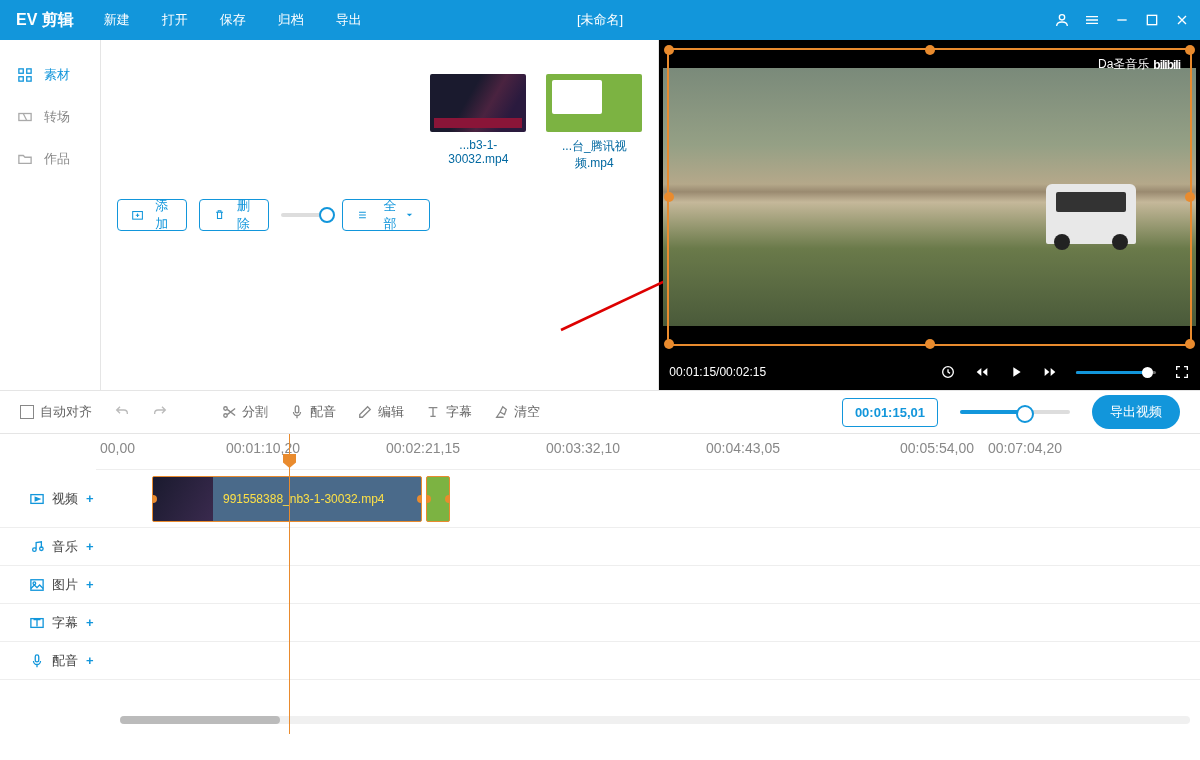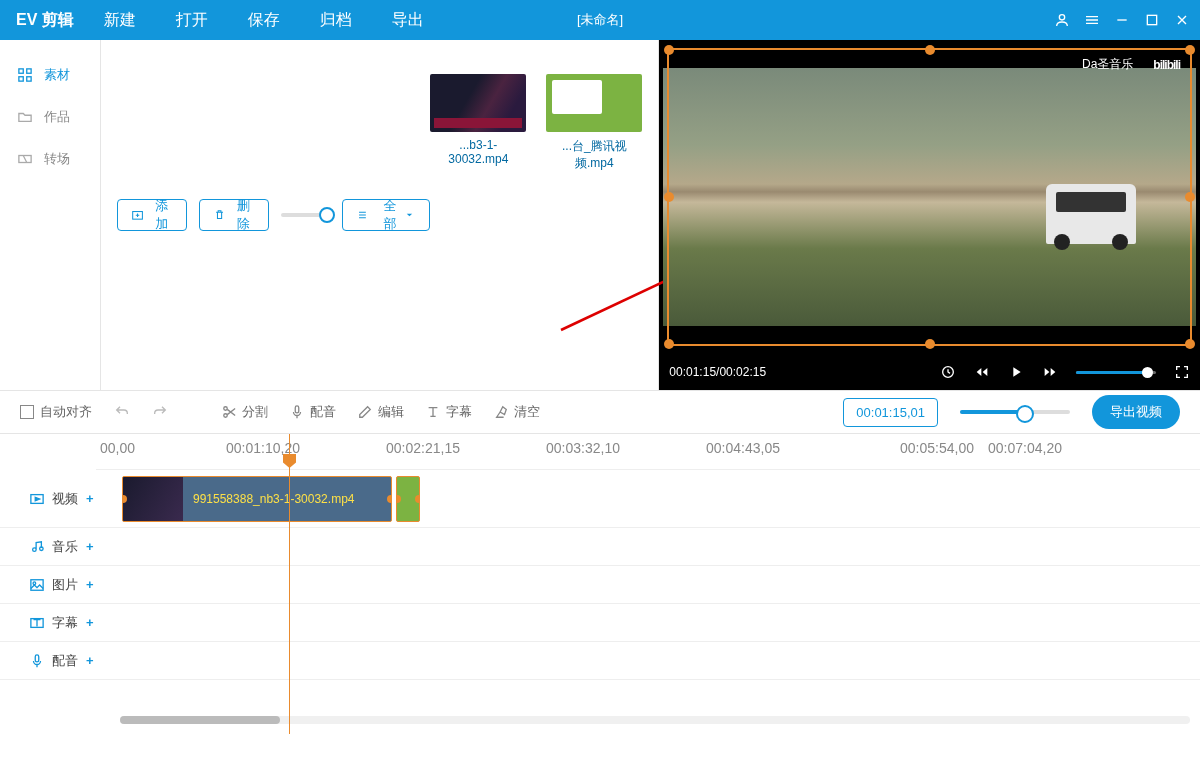--- a/index.html
+++ b/index.html
@@ -1,21 +1,21 @@
 <!DOCTYPE html>
 <html><head>
 <meta charset="utf-8">
 <style>
 * { margin: 0; padding: 0; box-sizing: border-box; font-family: "Microsoft YaHei", Arial, sans-serif; }
 body { width: 1200px; height: 760px; background: #fff; overflow: hidden; position: relative; }
 
 
 .header { height: 40px; background: #1296db; display: flex; align-items: center; color: #fff; padding: 0 10px; position: relative; }
 .app-title { font-size: 16px; font-weight: bold; margin-right: 30px; padding-left: 6px; }
-.menu { display: flex; gap: 40px; font-size: 16px; justify-content: space-between; }
+.menu { display: flex; gap: 32px; font-size: 13px; justify-content: space-between; }
 .menu span { cursor: pointer; }
 .doc-title { position: absolute; left: 50%; transform: translateX(-50%); font-size: 13px; }
 .win-ctrls { margin-left: auto; display: flex; gap: 14px; align-items: center; }
 .win-ctrls span, .win-ctrls svg { cursor: pointer; }
 
 
 .mid { display: flex; height: 350px; }
 .sidebar { width: 104px; border-right: 1px solid #e5e5e5; display: flex; flex-direction: column; padding-top: 14px; }
 .side-item { display: flex; align-items: center; gap: 12px; padding: 12px 18px; font-size: 13px; color: #888; cursor: pointer; }
 .side-item.active { color: #1296db; background: #fff; }
@@ -39,46 +39,46 @@
 .handle { position: absolute; width: 10px; height: 10px; background: #e98b2e; border-radius: 50%; }
 .h-tl { top: -5px; left: -5px; } .h-tr { top: -5px; right: -5px; }
 .h-bl { bottom: -5px; left: -5px; } .h-br { bottom: -5px; right: -5px; }
 .h-t { top: -5px; left: 50%; margin-left: -5px; } .h-b { bottom: -5px; left: 50%; margin-left: -5px; }
 .h-l { left: -5px; top: 50%; margin-top: -5px; } .h-r { right: -5px; top: 50%; margin-top: -5px; }
 .video-scene { position: absolute; left: 2px; right: 2px; top: 26px; bottom: 26px;
   background: linear-gradient(to bottom, #7a8a7a 0%, #95a085 30%, #b5a88a 45%, #9a8a70 48%, #c5b89a 52%, #6a7a4a 70%, #4a5a3a 100%); }
 .van { position: absolute; right: 60px; top: 45%; width: 90px; height: 60px; background: #e8e8e8; border-radius: 6px 6px 2px 2px; }
 .van::before { content: ""; position: absolute; top: 8px; left: 10px; right: 10px; height: 20px; background: #333; border-radius: 2px; }
 .van::after { content: ""; position: absolute; bottom: -6px; left: 8px; width: 16px; height: 16px; background: #222; border-radius: 50%; box-shadow: 58px 0 #222; }
-.watermark { position: absolute; top: 14px; right: 18px; color: #fff; font-size: 12px; display: flex; gap: 20px; align-items: center; }
+.watermark { position: absolute; top: 14px; right: 18px; color: #fff; font-size: 12px; display: flex; gap: 4px; align-items: center; }
 .bilibili { font-family: Arial; font-weight: bold; letter-spacing: -1px; }
 .video-bar { height: 36px; display: flex; align-items: center; color: #fff; font-size: 12px; padding: 0 10px; gap: 18px; }
 .vb-time { margin-right: auto; }
 .vb-btn { cursor: pointer; color: #fff; }
 .vb-slider { width: 80px; height: 3px; background: #666; position: relative; border-radius: 2px; }
 .vb-slider::before { content: ""; position: absolute; left: 0; width: 70px; height: 3px; background: #1296db; border-radius: 2px; }
 .vb-slider::after { content: ""; position: absolute; left: 66px; top: -4px; width: 11px; height: 11px; background: #fff; border-radius: 50%; }
 
 
 .toolbar { height: 44px; border-top: 1px solid #e5e5e5; border-bottom: 1px solid #e5e5e5; display: flex; align-items: center; padding: 0 20px; gap: 22px; font-size: 13px; color: #666; }
 .tb-item { display: flex; align-items: center; gap: 6px; cursor: pointer; }
 .chk { width: 14px; height: 14px; border: 1px solid #888; display: inline-block; }
 .tb-gap { width: 10px; }
-.timecode { margin-left: auto; border: 1px solid #1296db; color: #1296db; padding: 6px 12px; border-radius: 4px; font-size: 13px; }
+.timecode { margin-left: auto; border: 1px solid #1296db; color: #1296db; padding: 6px 12px; border-radius: 4px; font-size: 13px; font-weight: bold; }
 .zoom-slider { width: 110px; height: 4px; background: #ddd; position: relative; border-radius: 2px; }
 .zoom-slider::before { content: ""; position: absolute; left: 0; width: 62px; height: 4px; background: #1296db; border-radius: 2px; }
 .zoom-slider::after { content: ""; position: absolute; left: 56px; top: -5px; width: 14px; height: 14px; background: #fff; border: 2px solid #1296db; border-radius: 50%; }
 .export-btn { background: #1296db; color: #fff; border-radius: 20px; padding: 8px 18px; font-size: 13px; cursor: pointer; border: none; }
 
 
 .timeline { position: relative; height: 300px; overflow: hidden; }
 .ruler { height: 36px; border-bottom: 1px solid #eee; position: relative; font-size: 14px; color: #888; margin-left: 96px; }
 .ruler span { position: absolute; top: 6px; }
 .tracks { display: flex; flex-direction: column; }
-.track { height: 38px; display: flex; border-bottom: 1px solid #eee; }
+.track { height: 38px; display: flex; border-bottom: 1px solid #eee; gap: 30px; }
 .track.video { height: 58px; }
 .track-head { width: 120px; display: flex; align-items: center; gap: 8px; padding-left: 30px; font-size: 13px; color: #444; }
 .track-head .plus { color: #1296db; font-weight: bold; cursor: pointer; }
 .track-body { flex: 1; position: relative; }
 .clip { position: absolute; top: 6px; height: 46px; border: 1px solid #e98b2e; background: #4a6a8a; border-radius: 2px; display: flex; align-items: center; overflow: hidden; }
 .clip-thumb { width: 60px; height: 100%; background: linear-gradient(120deg, #1a1a2e, #3a2a4e); flex-shrink: 0; }
 .clip-label { color: #fde047; font-size: 12px; padding: 0 10px; white-space: nowrap; }
 .clip-handle { position: absolute; width: 8px; height: 8px; background: #e98b2e; border-radius: 50%; top: 50%; margin-top: -4px; }
 .clip-hl { left: -4px; } .clip-hr { right: -4px; }
 .clip2 { position: absolute; top: 6px; height: 46px; border: 1px solid #e98b2e; background: #7cb342; width: 24px; border-radius: 2px; overflow: hidden; }
@@ -132,30 +132,30 @@
       <svg class="ico-s" viewBox="0 0 16 16" fill="none" stroke="#1296db" stroke-width="1.5">
           <rect x="1" y="1" width="5" height="5"></rect>
           <rect x="10" y="1" width="5" height="5"></rect>
           <rect x="1" y="10" width="5" height="5"></rect>
           <rect x="10" y="10" width="5" height="5"></rect>
         </svg>
       <span>素材</span>
     </div>
     <div class="side-item">
       <svg class="ico-s" viewBox="0 0 16 16" fill="none" stroke="#aaa" stroke-width="1.5">
-          <path d="M1 4h5l2 2h7v7H1z"></path>
-        </svg>
-      <span>作品</span>
+          <rect x="1" y="4" width="14" height="8"></rect>
+          <path d="M6 4l4 8"></path>
+        </svg>
+      <span>转场</span>
     </div>
     <div class="side-item">
       <svg class="ico-s" viewBox="0 0 16 16" fill="none" stroke="#aaa" stroke-width="1.5">
-          <rect x="1" y="4" width="14" height="8"></rect>
-          <path d="M6 4l4 8"></path>
-        </svg>
-      <span>转场</span>
+          <path d="M1 4h5l2 2h7v7H1z"></path>
+        </svg>
+      <span>作品</span>
     </div>
   </div>
 
   <div class="material">
     <div class="mat-tools">
       <button class="btn-out">
         <svg class="ico-s" viewBox="0 0 16 16" fill="none" stroke="#1296db" stroke-width="1.5">
             <rect x="1" y="3" width="14" height="11"></rect>
             <path d="M8 6v5M5.5 8.5h5"></path>
           </svg>

